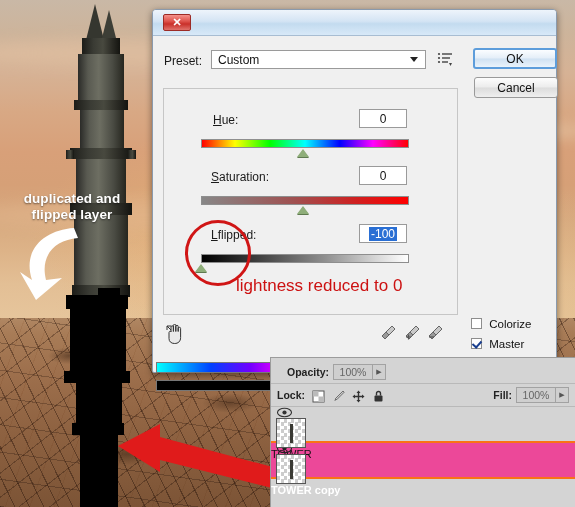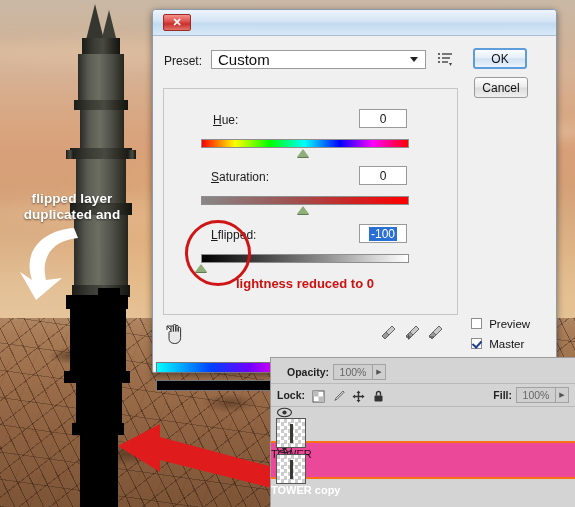--- a/index.html
+++ b/index.html
@@ -97,39 +97,39 @@
     cursor:pointer;
   }
   .dlg-body { position:relative; width:100%; height:337px; }
 
   .lbl { font-size:12px; color:#1a1a1a; font-family:"Liberation Sans", sans-serif; }
   .ul { text-decoration:underline; }
 
   .combo {
     background:#fff; border:1px solid #9a9a9a;
     height:19px; display:flex; align-items:center;
-    padding:0 2px 0 6px; font-size:15px; color:#111;
+    padding:0 2px 0 6px; font-size:12px; color:#111;
     position:relative;
   }
   .combo .cv { flex:1; }
   .combo .arw {
     width:0;height:0;border-left:4px solid transparent;border-right:4px solid transparent;
     border-top:5px solid #222; margin-right:5px;
   }
 
   .numbox {
     background:#fff; border:1px solid #9a9a9a; height:19px; width:48px;
     display:flex; align-items:center; justify-content:center;
     font-size:12px; color:#111;
   }
   .numbox.sel { background:#fff; }
   .numbox.sel span { background:#2a6fd4; color:#fff; padding:0 2px; }
 
   .btn {
-    width:54px; height:21px; border-radius:3px; font-size:12px; color:#111;
+    width:84px; height:21px; border-radius:3px; font-size:12px; color:#111;
     background:linear-gradient(180deg,#fdfdfd 0%,#ececec 48%,#dcdcdc 52%,#efefef 100%);
     border:1px solid #9a9a9a;
     display:flex; align-items:center; justify-content:center; cursor:pointer;
   }
   .btn.primary { border:2px solid #5d9ddb; background:linear-gradient(180deg,#fbfdff 0%,#e4eef8 48%,#cfe1f2 52%,#eaf3fb 100%); }
 
   .group {
     position:absolute; border:1px solid #c6c6c6; background:transparent;
   }
 
@@ -141,21 +141,21 @@
     position:absolute; width:0;height:0;
     border-left:6px solid transparent; border-right:6px solid transparent;
     border-bottom:8px solid #8fae7a;
     filter:drop-shadow(0 1px 0 #5f7a50);
   }
 
   .red-circle {
     position:absolute; border:3px solid #d01515; border-radius:50%;
   }
   .red-note {
-    position:absolute; color:#cc1111; font-weight:bold; font-size:13px;
+    position:absolute; color:#cc1111; font-weight:normal; font-size:17px;
     font-family:"Liberation Sans", sans-serif;
   }
 
   .spectrum-a {
     position:absolute; height:11px; border:1px solid #777;
     background:linear-gradient(90deg,#00ffff 0%,#0040ff 14%,#7000ff 24%,#ff00ff 33%,#ff0060 44%,#ff2000 52%,#ff8000 62%,#ffff00 72%,#a0ff00 82%,#00ff40 92%,#00ffc0 100%);
   }
   .spectrum-b { position:absolute; height:11px; border:1px solid #777; background:#000; }
 
   .chk { width:11px;height:11px;border:1px solid #8d8d8d;background:#fff;display:inline-block;position:relative;vertical-align:-1px; }
@@ -256,22 +256,22 @@
   <div class="shadow-tower" style="left:76px;top:383px;width:46px;height:42px;"></div>
   <div class="shadow-tower" style="left:72px;top:423px;width:52px;height:12px;"></div>
   <div class="shadow-tower" style="left:80px;top:435px;width:38px;height:72px;"></div>
   <div class="shadow-tower" style="left:98px;top:288px;width:22px;height:24px;"></div>
 
   <svg class="white-arrow" style="left:14px;top:222px;" width="72" height="82" viewBox="0 0 72 82">
     <path d="M60 6 C 30 8, 8 28, 18 58 L 6 50 L 22 78 L 48 56 L 32 58 C 26 34, 40 18, 64 16 Z" fill="#ffffff"></path>
   </svg>
 
   <div class="anno-text" style="left:2px;top:191px;width:140px;">
+    <div>duplicated and</div>
     <div>flipped layer</div>
-    <div>duplicated and</div>
   </div>
 
   <svg class="red-arrow" style="left:118px;top:422px;" width="250" height="90" viewBox="0 0 250 90">
     <path d="M0 24 L42 2 L42 15 L248 70 L242 88 L42 38 L42 50 Z" fill="#e01b1b"></path>
   </svg>
 </div>
 
 <div id="hsdlg">
   <div class="dlg-title">
     <div class="close-btn">✕</div>
@@ -345,21 +345,21 @@
       <path d="M2 13 h5 M4.5 10.5 v5" stroke="#555" stroke-width="1.2"></path>
     </svg>
     <svg style="position:absolute;left:274px;top:288px;" width="18" height="18" viewBox="0 0 18 18">
       <path d="M12 2 l3 3 -6 6 -3 -3 z" fill="#c9c9c9" stroke="#666" stroke-width="1"></path>
       <path d="M6 8 l3 3 -4 4 -3 -3 z" fill="#9a9a9a" stroke="#666" stroke-width="1"></path>
       <path d="M2 13 h5" stroke="#555" stroke-width="1.2"></path>
     </svg>
 
     <div style="position:absolute;left:318px;top:282px;font-size:11.5px;color:#111;">
       <span class="chk"></span>
-      <span style="margin-left:4px;">Preview</span>
+      <span style="margin-left:4px;">Colorize</span>
     </div>
     <div style="position:absolute;left:318px;top:302px;font-size:11.5px;color:#111;">
       <span class="chk on"></span>
       <span style="margin-left:4px;">Master</span>
     </div>
 
     <div class="spectrum-a" style="left:3px;top:326px;width:388px;"></div>
     <div class="spectrum-b" style="left:3px;top:344px;width:388px;"></div>
   </div>
 </div>

